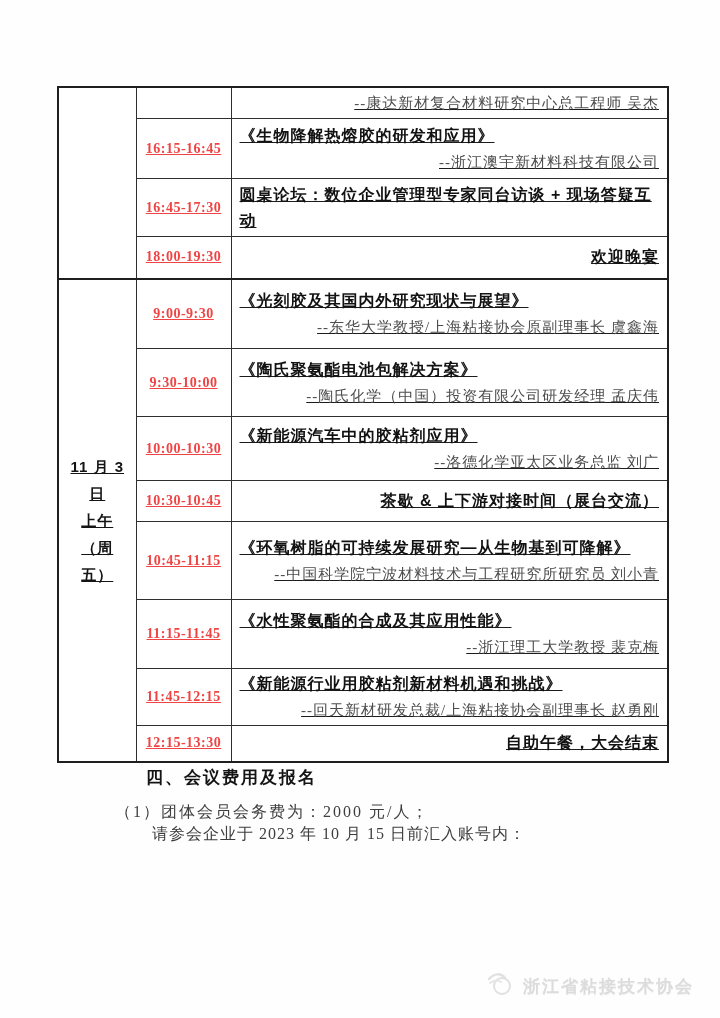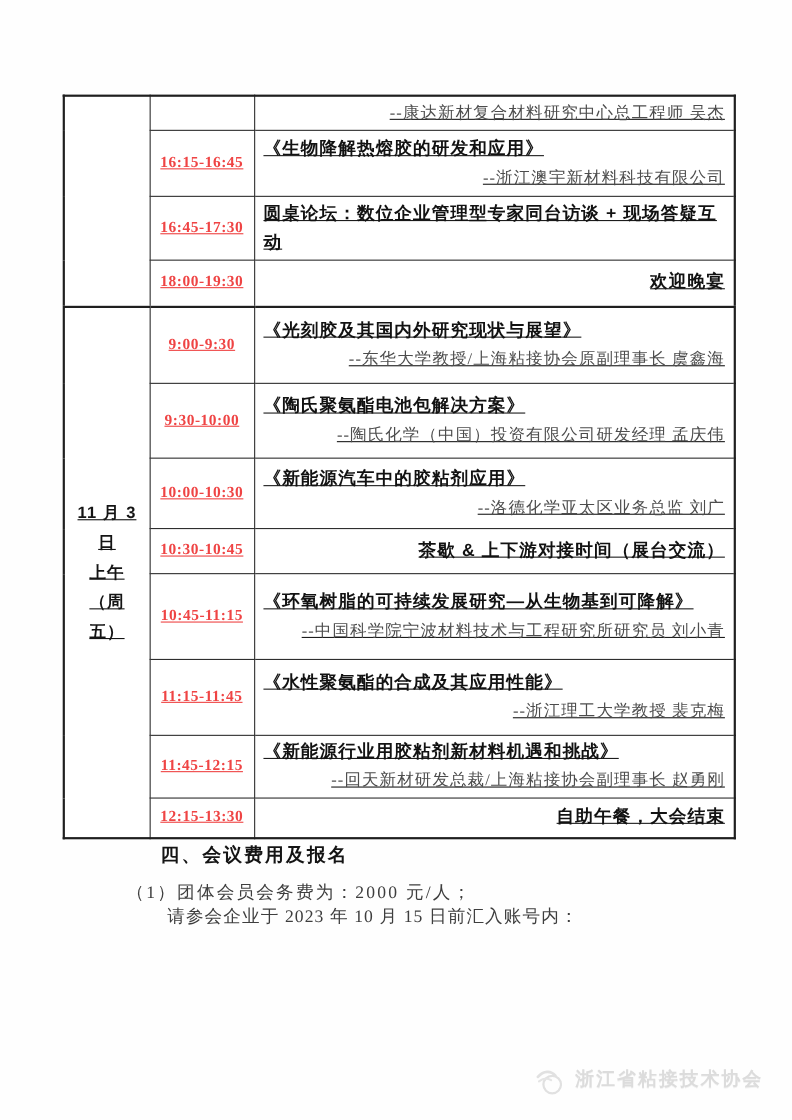--- a/index.html
+++ b/index.html
@@ -39,21 +39,21 @@
   .fees{position:absolute;left:0;top:767px;width:584px;}
   .fees-heading{
     margin-left:146px;font-weight:bold;font-size:17px;letter-spacing:2px;color:#141414;
     font-family:"Liberation Sans","DejaVu Sans",sans-serif;line-height:22px;
   }
   .fees-item{margin-left:137px;margin-top:11px;font-size:16px;letter-spacing:3px;color:#3e3e3e;line-height:22px;}
   .fees-sub{margin-left:115px;margin-top:12px;font-size:16px;letter-spacing:2px;color:#3e3e3e;line-height:22px;}
   .fees-note{margin-left:152px;margin-top:0;font-size:16px;letter-spacing:1px;color:#3e3e3e;line-height:22px;}
   
   .footer{
-    position:absolute;top:969px;left:486px;display:flex;align-items:flex-start;gap:7px;
+    position:absolute;top:969px;left:486px;display:flex;align-items:center;gap:7px;
   }
   .footer-logo{flex:0 0 auto;opacity:.9;}
   .footer-text{
     font-size:17px;letter-spacing:2px;color:#dcdcdc;
     font-family:"Liberation Sans","DejaVu Sans",sans-serif;font-weight:bold;
     text-shadow:0 1px 0 #f2f2f2;
   }
 </style>
 </head>
 <body>

